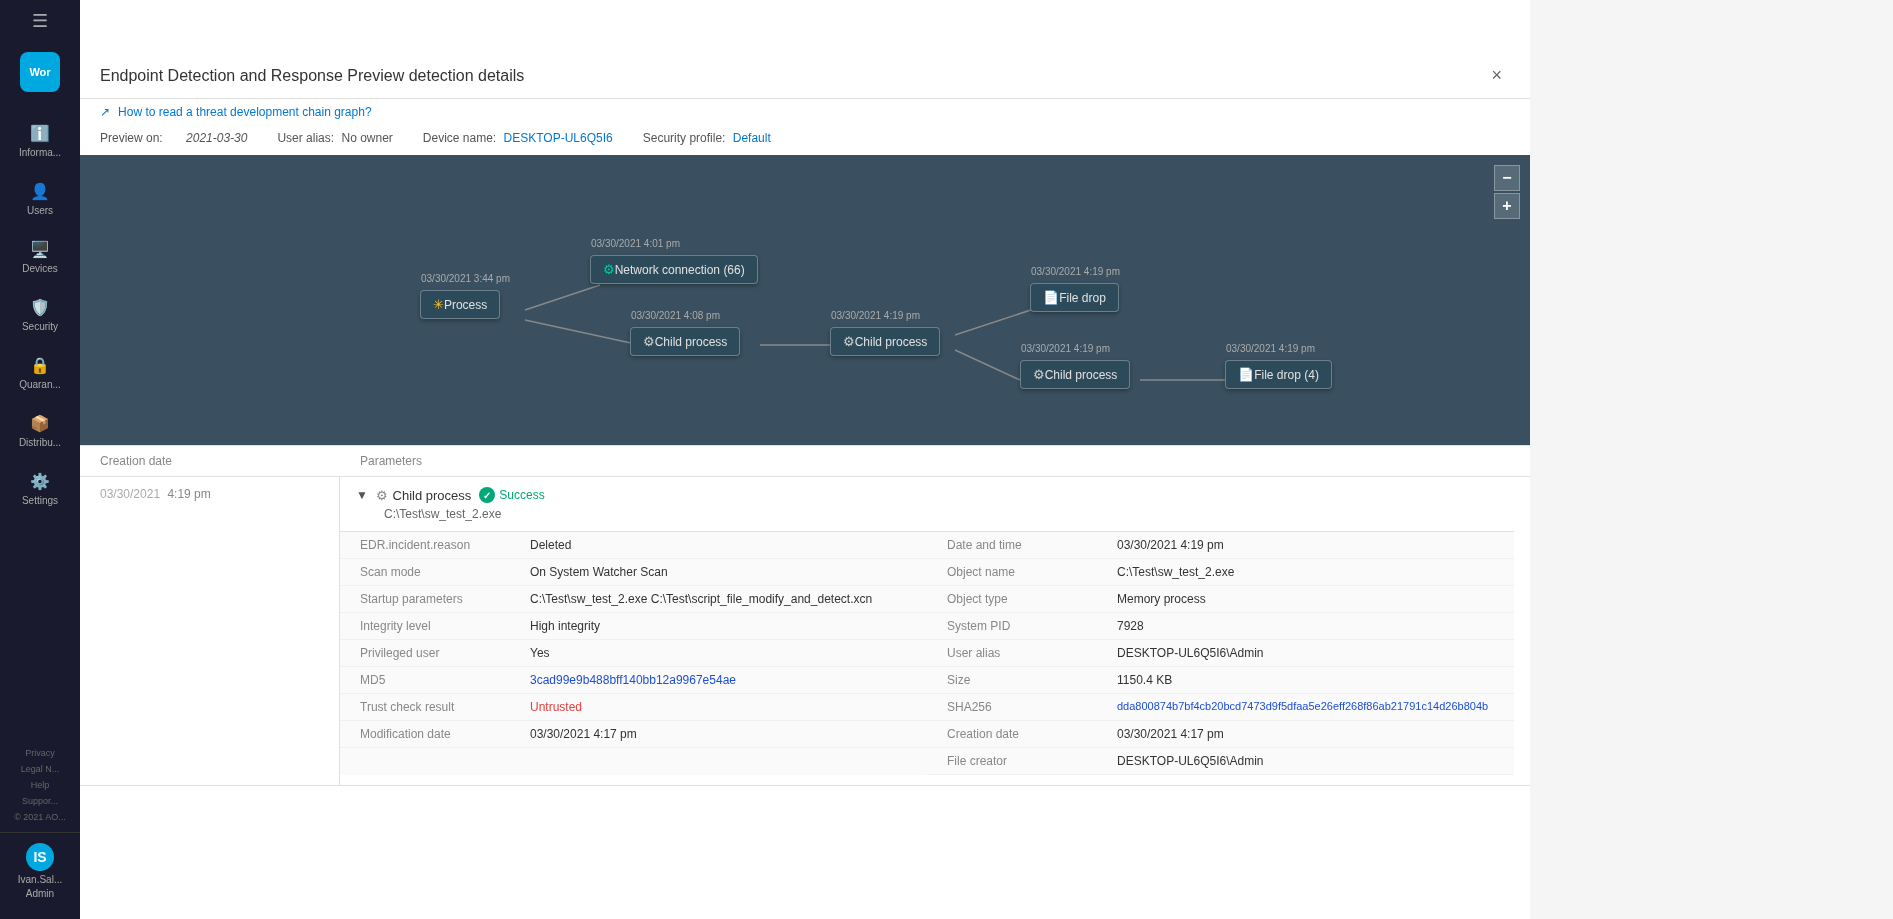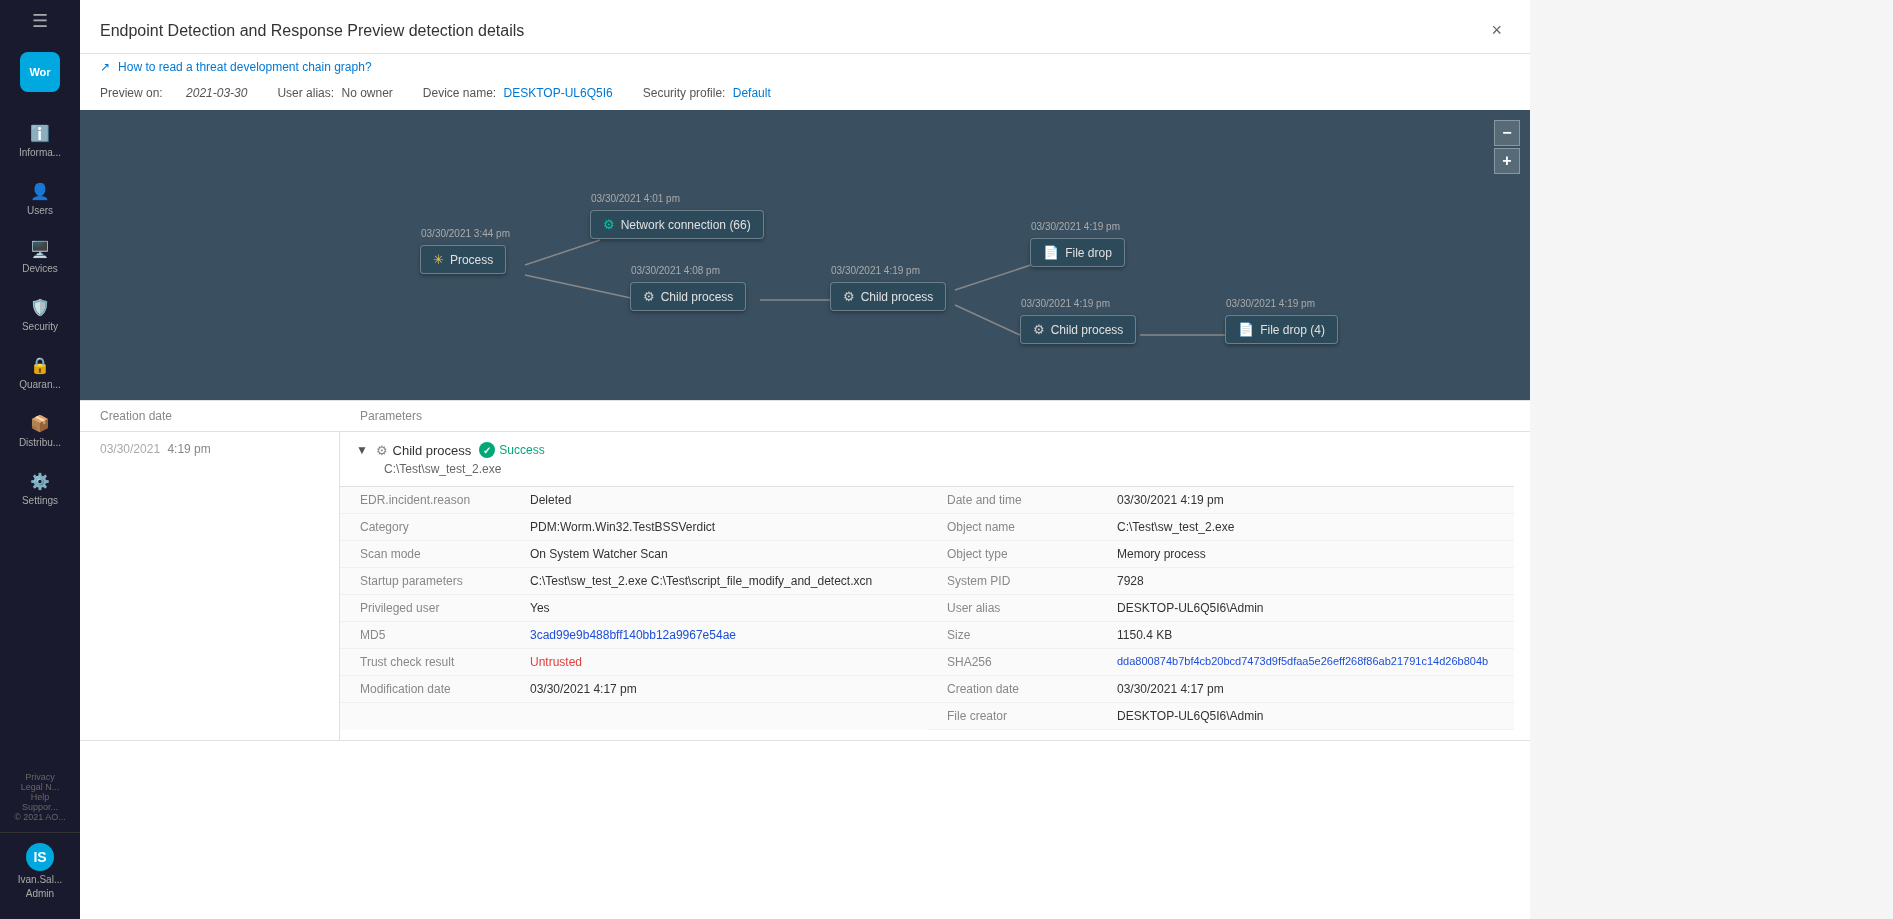--- a/index.html
+++ b/index.html
@@ -58,20 +58,21 @@
     }
     .sidebar-item .icon { font-size: 16px; }
     .sidebar-footer {
       display: flex;
       flex-direction: column;
       align-items: center;
       width: 100%;
       color: #666;
       font-size: 9px;
       padding: 10px 0;
+      gap: 6px;
     }
     .sidebar-user {
       width: 100%;
       display: flex;
       flex-direction: column;
       align-items: center;
       padding: 10px 0;
       cursor: pointer;
       color: #aaa;
       font-size: 10px;
@@ -106,20 +107,21 @@
       flex-direction: column;
       overflow: hidden;
     }
     .dialog-header {
       display: flex;
       align-items: center;
       justify-content: space-between;
       padding: 16px 20px 8px 20px;
       border-bottom: 1px solid #e0e0e0;
       flex-shrink: 0;
+      margin-top: 45px;
     }
     .dialog-title {
       font-size: 16px;
       font-weight: 500;
       color: #333;
     }
     .close-btn {
       background: none;
       border: none;
       cursor: pointer;
@@ -187,21 +189,20 @@
     .graph-node {
       position: absolute;
       background: #2d4a5a;
       border: 1px solid rgba(255,255,255,0.3);
       border-radius: 4px;
       padding: 6px 12px;
       color: #e0e0e0;
       font-size: 12px;
       display: flex;
       align-items: center;
-      gap: 6px;
       white-space: nowrap;
       box-shadow: 0 2px 4px rgba(0,0,0,0.3);
     }
     .graph-node .node-time {
       position: absolute;
       top: -18px;
       left: 0;
       font-size: 10px;
       color: #aaa;
       white-space: nowrap;
@@ -522,30 +523,30 @@
 
         <div class="details-panel" style="margin-top:10px; margin-left:-16px; padding: 0;">
           <div class="details-grid">
 
             <div>
               <div class="detail-row">
                 <span class="detail-label">EDR.incident.reason</span>
                 <span class="detail-value">Deleted</span>
               </div>
               <div class="detail-row">
-                <span class="detail-label">Category</span>
-                <span class="detail-value">PDM:Worm.Win32.TestBSSVerdict</span>
-              </div>
-              <div class="detail-row">
                 <span class="detail-label">Scan mode</span>
                 <span class="detail-value">On System Watcher Scan</span>
               </div>
               <div class="detail-row">
                 <span class="detail-label">Startup parameters</span>
                 <span class="detail-value">C:\Test\sw_test_2.exe C:\Test\script_file_modify_and_detect.xcn</span>
+              </div>
+              <div class="detail-row">
+                <span class="detail-label">Integrity level</span>
+                <span class="detail-value">High integrity</span>
               </div>
               <div class="detail-row">
                 <span class="detail-label">Privileged user</span>
                 <span class="detail-value">Yes</span>
               </div>
               <div class="detail-row">
                 <span class="detail-label">MD5</span>
                 <a class="detail-value link">3cad99e9b488bff140bb12a9967e54ae</a>
               </div>
               <div class="detail-row">

